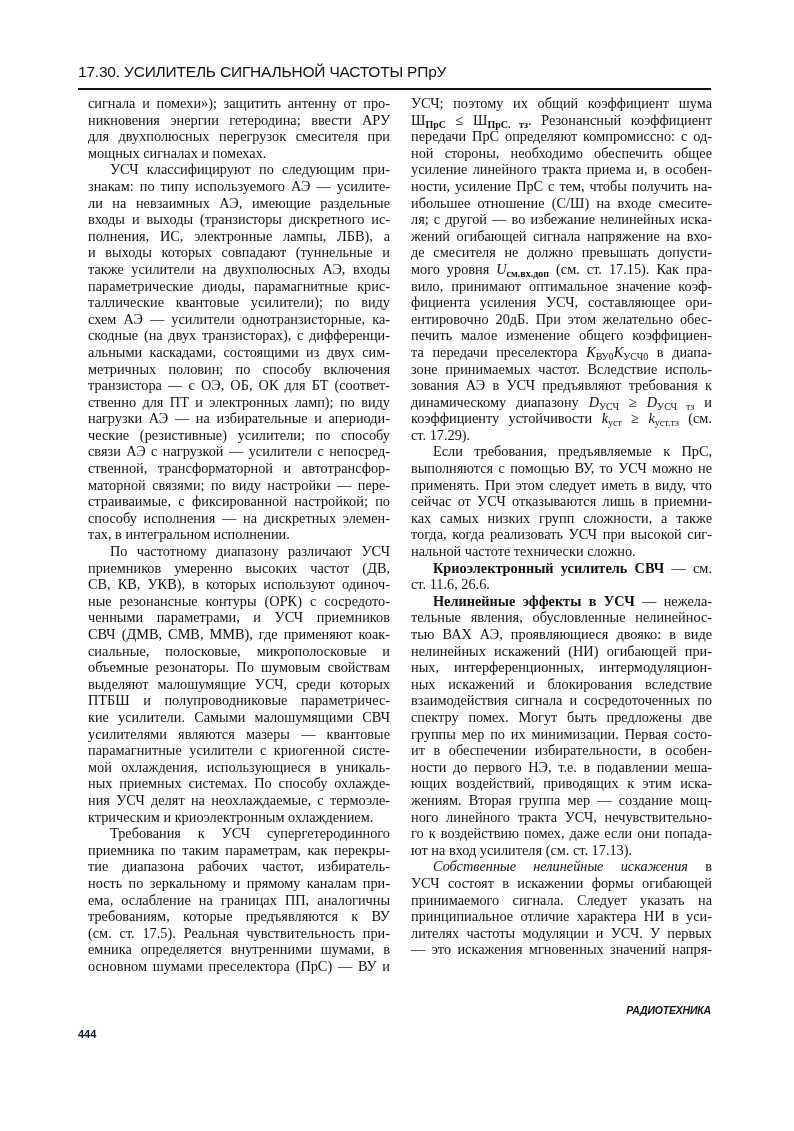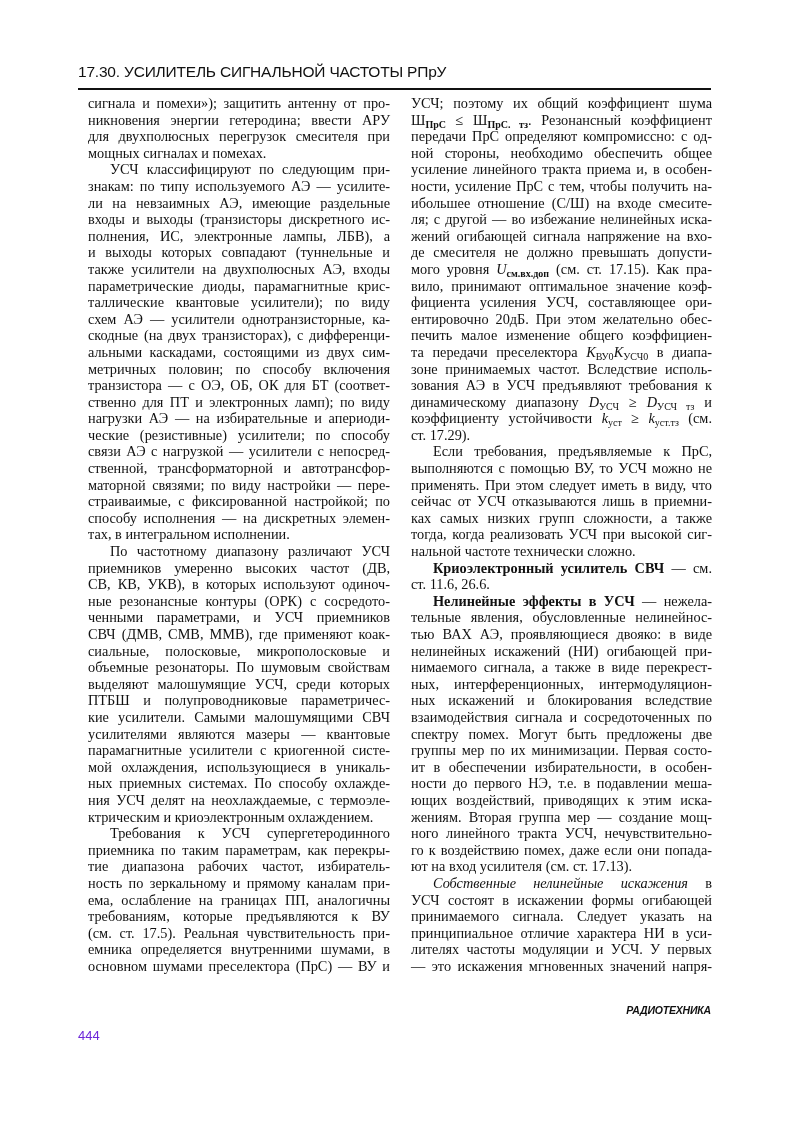--- a/index.html
+++ b/index.html
@@ -22,21 +22,21 @@
     display: block; white-space: nowrap; text-align: justify; text-align-last: justify;
     height: 16.6px; overflow: visible;
   }
   .ln.last { text-align-last: left; }
   .ln.ind { padding-left: 22px; }
   .bold { font-weight: bold; }
   .ital { font-style: italic; }
   sub { font-size: 10px; line-height: 0; vertical-align: -3px; }
   .pgnum {
     position: absolute; left: 78px; top: 1028px;
-    font-family: "Liberation Sans", sans-serif; font-size: 13px; color: #6d28d9;
+    font-family: "Liberation Sans", sans-serif; font-size: 11px; color: #0f172a; font-weight: bold;
   }
   .running {
     position: absolute; right: 83px; top: 1004px;
     font-family: "Liberation Sans", sans-serif; font-size: 10.5px; font-style: italic; font-weight: bold; color: #111;
     letter-spacing: -0.2px;
     text-align: center;
   }
 </style>
 </head>
 <body>
@@ -127,21 +127,20 @@
     <span class="ln">сейчас от УСЧ отказываются лишь в приемни-</span>
     <span class="ln">ках самых низких групп сложности, а также</span>
     <span class="ln">тогда, когда реализовать УСЧ при высокой сиг-</span>
     <span class="ln last">нальной частоте технически сложно.</span>
     <span class="ln ind"><span class="bold">Криоэлектронный усилитель СВЧ</span><span> — см.</span></span>
     <span class="ln last">ст. 11.6, 26.6.</span>
     <span class="ln ind"><span class="bold">Нелинейные эффекты в УСЧ</span><span> — нежела-</span></span>
     <span class="ln">тельные явления, обусловленные нелинейнос-</span>
     <span class="ln">тью ВАХ АЭ, проявляющиеся двояко: в виде</span>
     <span class="ln">нелинейных искажений (НИ) огибающей при-</span>
-    <span class="ln">нимаемого сигнала, а также в виде перекрест-</span>
     <span class="ln">ных, интерференционных, интермодуляцион-</span>
     <span class="ln">ных искажений и блокирования вследствие</span>
     <span class="ln">взаимодействия сигнала и сосредоточенных по</span>
     <span class="ln">спектру помех. Могут быть предложены две</span>
     <span class="ln">группы мер по их минимизации. Первая состо-</span>
     <span class="ln">ит в обеспечении избирательности, в особен-</span>
     <span class="ln">ности до первого НЭ, т.е. в подавлении меша-</span>
     <span class="ln">ющих воздействий, приводящих к этим иска-</span>
     <span class="ln">жениям. Вторая группа мер — создание мощ-</span>
     <span class="ln">ного линейного тракта УСЧ, нечувствительно-</span>

